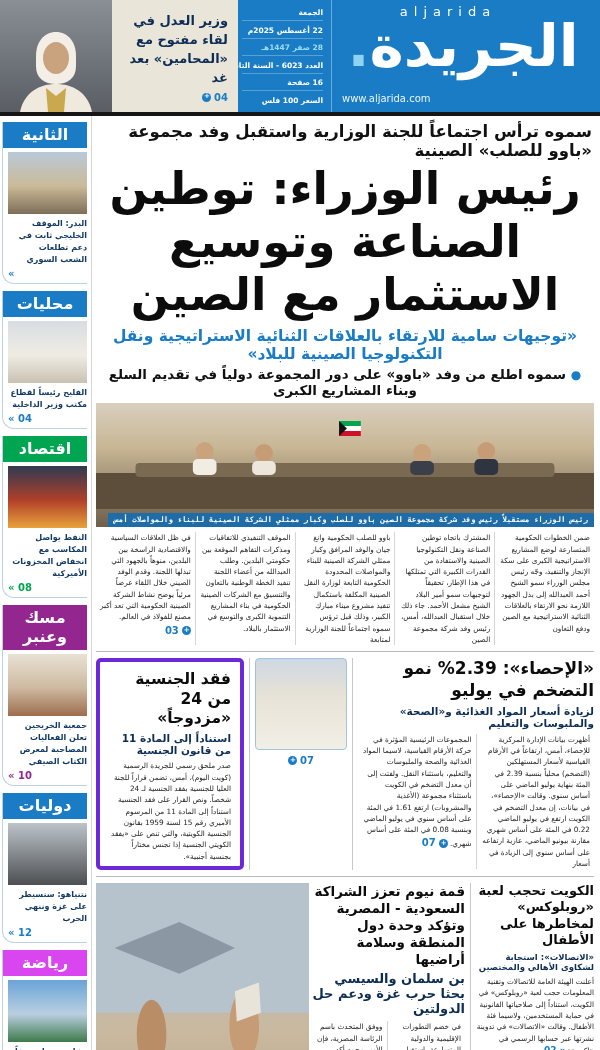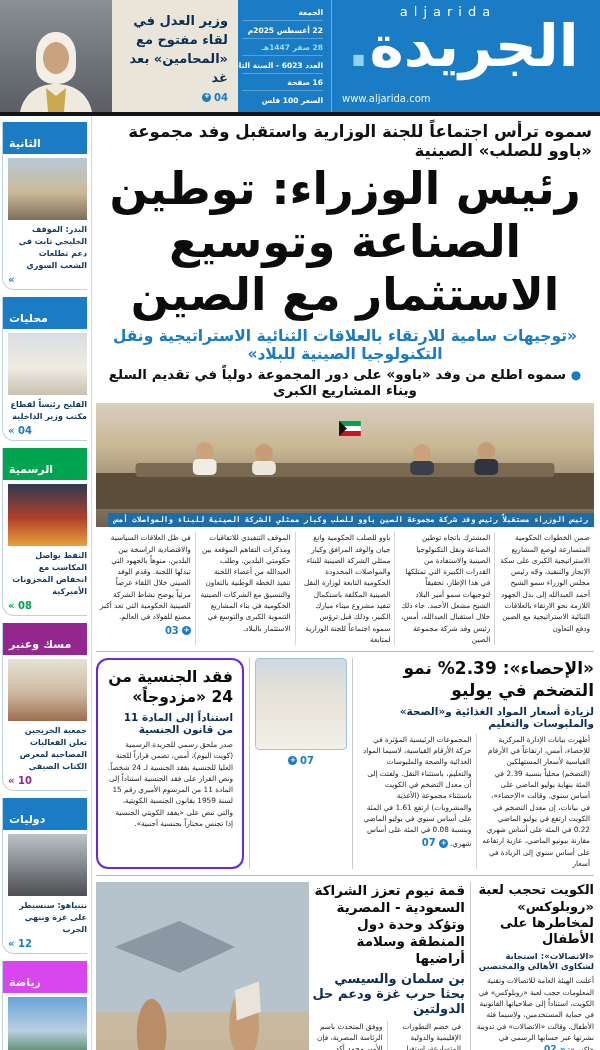--- a/index.html
+++ b/index.html
@@ -30,21 +30,21 @@
   .pagemark { display:inline-flex; align-items:center; gap:3px; font-weight:bold; color:#1a7cc4; font-size:10px; direction:ltr; }
   .pagemark .disc { width:9px; height:9px; border-radius:50%; background:#1a7cc4; display:inline-block; position:relative; }
   .pagemark .disc::after { content:"+"; color:#fff; font-size:7px; position:absolute; top:-1px; left:2px; }
   .blackrule { height:4px; background:#161616; }
   
   .content { display:flex; flex-direction:row; height:934px; }
   .main { flex:1; padding:2px 6px 0 4px; display:flex; flex-direction:column; }
   .sidebar { width:92px; border-right:1px solid #d7d7d7; padding:6px 4px 0 2px; display:flex; flex-direction:column; gap:7px; }
   
   .scard { border-left:1px solid #bcd2e2; border-bottom:1px solid #bcd2e2; border-bottom-left-radius:12px; padding:0 0 4px 5px; }
-  .scard .shead { color:#fff; font-weight:bold; font-size:11px; text-align:left; padding:15px 6px 4px; margin-left:-5px; }
+  .scard .shead { color:#fff; font-weight:bold; font-size:16px; text-align:center; padding:3px 6px 4px; margin-left:-5px; }
   .shead.c-blue{background:#1a7cc4;} .shead.c-green{background:#00a551;} .shead.c-purple{background:#93278f;} .shead.c-red{background:#d946ef;}
   .scard .simg { height:62px; margin:4px 0 4px; }
   .scard .scap { font-size:8px; font-weight:bold; color:#123a63; text-align:right; line-height:1.5; padding-left:2px; }
   .scard .spage { font-size:10px; font-weight:bold; direction:ltr; text-align:left; margin-top:2px; }
   .spage.c-blue{color:#1a7cc4;} .spage.c-green{color:#00a551;} .spage.c-purple{color:#93278f;} .spage.c-red{color:#e8192c;}
   .barcode { height:26px; width:78px; margin:2px auto 0; background:repeating-linear-gradient(90deg,#000 0 2px,#fff 2px 4px); }
   
   .kicker { font-size:16.5px; font-weight:bold; color:#111; text-align:right; padding:4px 2px 2px; }
   .mainhead { font-size:45px; font-weight:bold; color:#0c0c0c; text-align:center; line-height:1.18; letter-spacing:-1px; }
   .subblue { font-size:15.5px; font-weight:bold; color:#1a7cc4; text-align:center; margin-top:6px; }
@@ -59,21 +59,21 @@
   .hr { border:none; border-top:1px solid #b9b9b9; margin:6px 0; }
   .vdiv { width:1px; background:#c9c9c9; margin:0 5px; }
   
   .rowB { display:flex; flex-direction:row; }
   .story-inflation { width:236px; }
   .h2 { font-size:17px; font-weight:bold; color:#0c0c0c; text-align:right; line-height:1.25; }
   .h3 { font-size:10.5px; font-weight:bold; color:#0d2d55; text-align:right; margin-top:4px; }
   .ghanem { width:92px; }
   .ghanem .gimg { height:92px; border:1px solid #9fc4de; border-radius:4px; background:linear-gradient(180deg,#cfd8e2 0%,#e6e2d6 40%,#f2efe7 100%); }
   .ghanem .gcap { font-size:9px; font-weight:bold; color:#123a63; text-align:center; line-height:1.5; margin-top:3px; }
-  .citizenbox { flex:1; border:2px solid #6d28d9; border-radius:12px; padding:8px 9px 4px; }
+  .citizenbox { flex:1; border:4px solid #6d28d9; border-radius:5px; padding:8px 9px 4px; }
   .citizenbox .h2 { font-size:15.5px; }
   .smallbody { font-size:7.3px; line-height:1.55; color:#1d1d1d; text-align:right; margin-top:4px; }
   
   .rowC { display:flex; flex-direction:row; }
   .story-roblox { width:118px; }
   .story-roblox .h2 { font-size:13px; }
   .story-roblox .h3 { font-size:8.5px; }
   .story-neom { width:156px; }
   .story-neom .h2 { font-size:13.5px; }
   .story-neom .h3 { font-size:13px; }
@@ -243,21 +243,21 @@
       </div>
 
       <div class="scard">
         <div class="shead c-blue">محليات</div>
         <div class="simg ph-man"></div>
         <div class="scap">الفليح رئيساً لقطاع مكتب وزير الداخلية</div>
         <div class="spage c-blue">« 04</div>
       </div>
 
       <div class="scard">
-        <div class="shead c-green">الرسمية</div>
+        <div class="shead c-green">اقتصاد</div>
         <div class="simg ph-oil"></div>
         <div class="scap">النفط يواصل المكاسب مع انخفاض المخزونات الأميركية</div>
         <div class="spage c-green">« 08</div>
       </div>
 
       <div class="scard">
         <div class="shead c-purple">مسك وعنبر</div>
         <div class="simg ph-books"></div>
         <div class="scap">جمعية الخريجين تعلن الفعاليات المصاحبة لمعرض الكتاب الصيفي</div>
         <div class="spage c-purple">« 10</div>

